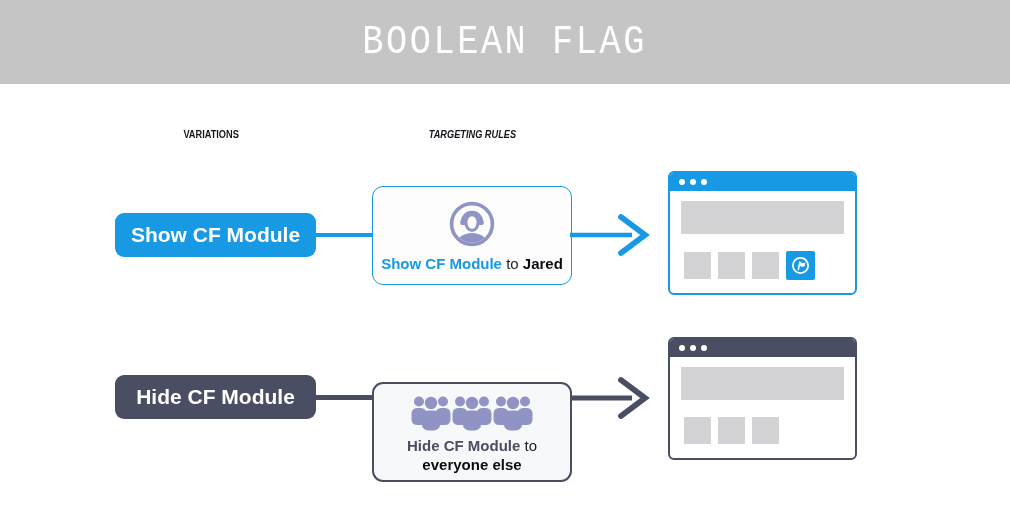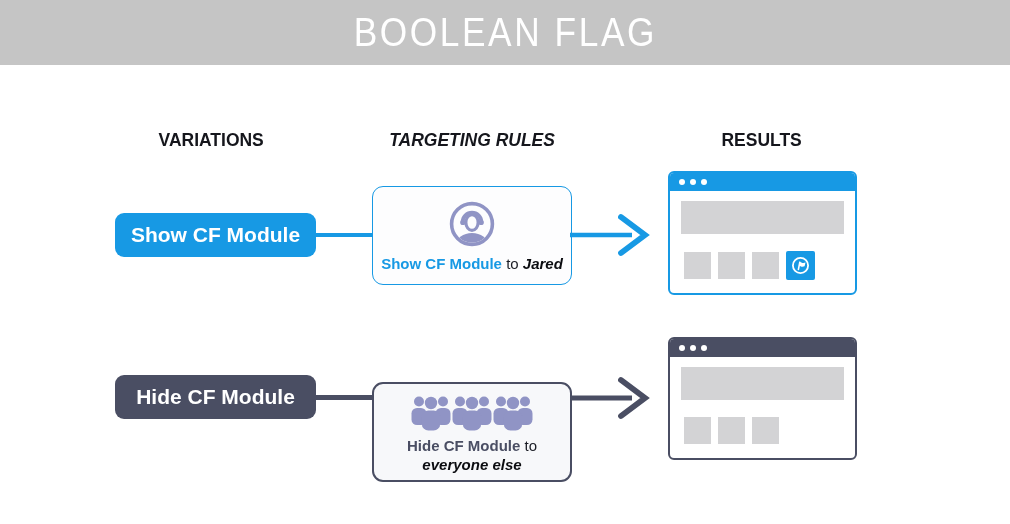--- a/index.html
+++ b/index.html
@@ -5,28 +5,28 @@
   :root{
     --blue:#1799E4; --slate:#4A4E63; --purple:#9094C5; --band:#C5C5C5;
     --placeholder:#D3D3D5; --box-light:#FDFDFE; --box-gray:#F7F8FA;
     --ink:#15161C;
   }
   html,body{margin:0;padding:0;background:#fff;}
   .canvas{position:relative;width:1010px;height:524px;background:#fff;
     font-family:"Liberation Sans",sans-serif;overflow:hidden;}
 
   
-  .band{position:absolute;top:0;left:0;width:1010px;height:65px;background:var(--band);
-    display:flex;align-items:center;justify-content:center;}
+  .band{position:absolute;top:0;left:0;width:1010px;height:84px;background:var(--band);
+    display:flex;align-items:center;justify-content:center;font-family:Liberation Mono, monospace;}
   .band-title{color:#fff;font-size:41px;font-weight:400;letter-spacing:3px;
     display:inline-block;transform:scaleX(0.86);transform-origin:center;white-space:nowrap;}
 
   
   .col-label{position:absolute;top:129px;width:220px;text-align:center;
-    font-size:19px;font-weight:700;color:var(--ink);}
+    font-size:10px;font-weight:700;color:var(--ink);}
   .col-label span{display:inline-block;transform:scaleX(0.92);white-space:nowrap;}
   .col-variations{left:101px;} .col-targeting{left:362px;font-style:italic;} .col-results{left:652px;}
 
   
   .pill{position:absolute;left:115px;width:201px;height:44px;border-radius:9px;
     display:flex;align-items:center;justify-content:center;color:#fff;
     font-weight:700;font-size:21px;white-space:nowrap;}
   .pill-show{top:213px;background:var(--blue);}
   .pill-hide{top:375px;background:var(--slate);}
 
@@ -37,21 +37,21 @@
 
   
   .rulebox{position:absolute;left:372px;width:200px;box-sizing:border-box;border-radius:11px;
     display:flex;flex-direction:column;align-items:center;justify-content:center;}
   .rulebox-show{top:186px;height:99px;background:var(--box-light);border:1.5px solid var(--blue);}
   .rulebox-hide{top:350px;height:100px;background:var(--box-gray);border:2px solid var(--slate);margin-top:32px;}
   .rule-icon{flex:none;line-height:0;}
   .rule-text{margin-top:5px;font-size:15px;line-height:19px;color:#1A1C24;text-align:center;white-space:nowrap;}
   .flag-show{color:var(--blue);font-weight:700;}
   .flag-hide{color:var(--slate);font-weight:700;}
-  .audience{color:#0B0C10;font-weight:700;font-style:italic;}
+  .audience{color:#0B0C10;font-weight:700;}
 
   
   .arrow{position:absolute;left:570px;width:84px;height:50px;}
   .arrow-1{top:210px;} .arrow-2{top:373px;}
 
   
   .browser{position:absolute;left:668px;width:189px;box-sizing:border-box;
     border-radius:6px;background:#fff;overflow:hidden;}
   .browser-1{top:171px;height:124px;border:2px solid var(--blue);}
   .browser-2{top:337px;height:123px;border:2px solid var(--slate);}
@@ -71,23 +71,20 @@
 
   <div class="band">
     <span class="band-title">BOOLEAN FLAG</span>
   </div>
 
   <div class="col-label col-variations">
     <span>VARIATIONS</span>
   </div>
   <div class="col-label col-targeting">
     <span>TARGETING RULES</span>
-  </div>
-  <div class="col-label col-results">
-    <span>RESULTS</span>
   </div>
 
   <div class="pill pill-show">
     <span>Show CF Module</span>
   </div>
   <div class="connector conn-1"></div>
 
   <div class="rulebox rulebox-show">
     <span class="rule-icon">
       <svg width="50" height="50" viewBox="0 0 50 50">

